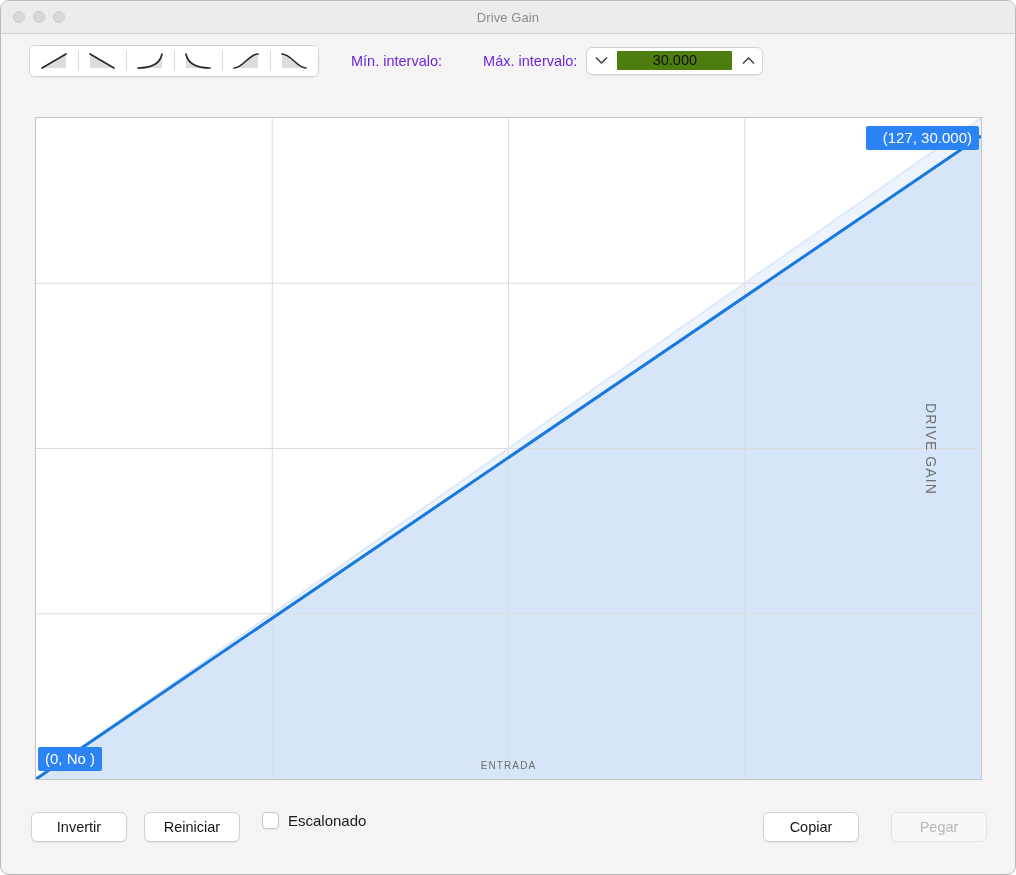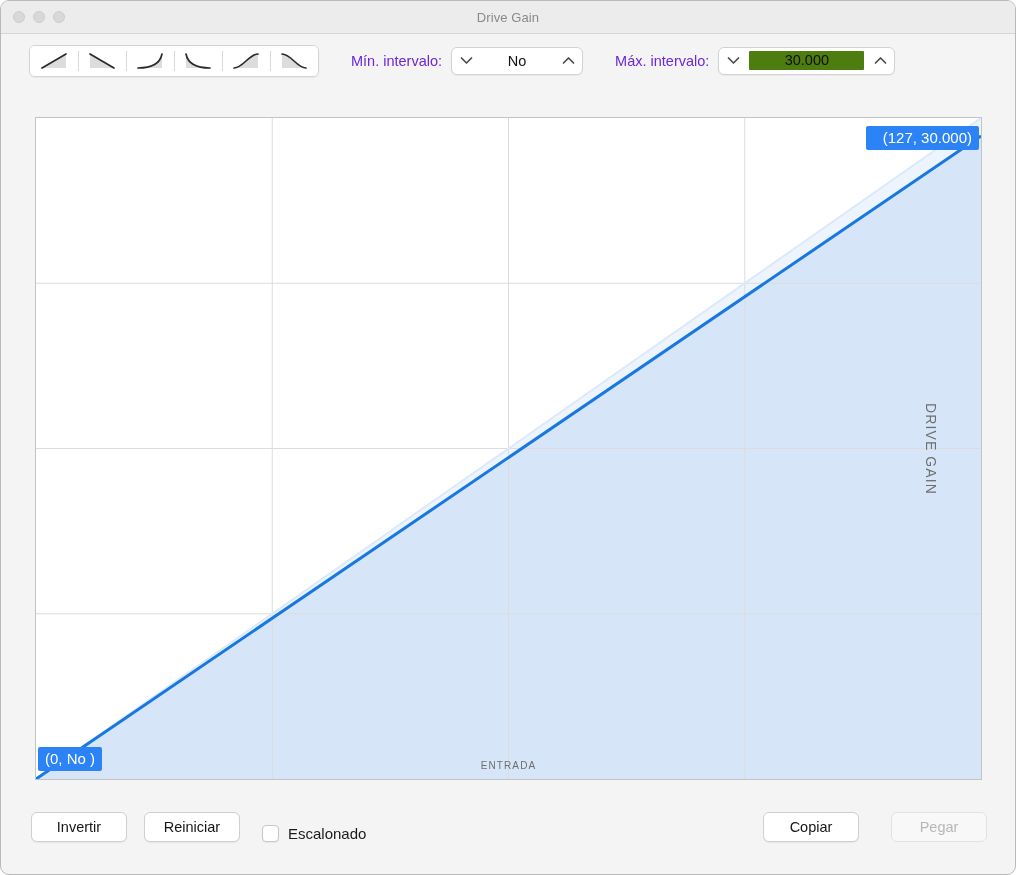--- a/index.html
+++ b/index.html
@@ -193,21 +193,21 @@
     position: absolute;
     left: 0;
     right: 0;
     bottom: 0;
     height: 94px;
     display: flex;
     align-items: center;
     padding: 0 28px 0 30px;
     box-sizing: border-box;
   }
-  .footer-left { display: flex; align-items: flex-end; gap: 17px; }
+  .footer-left { display: flex; align-items: flex-start; gap: 17px; }
   .footer-right { margin-left: auto; display: flex; align-items: center; gap: 32px; }
 
   .push-btn {
     height: 30px;
     min-width: 96px;
     padding: 0 16px;
     background: #ffffff;
     border: 1px solid #d0d0d0;
     border-radius: 6px;
     box-shadow: 0 1px 1px rgba(0,0,0,0.06);
@@ -292,33 +292,20 @@
         <span>
           <svg width="30" height="18" viewBox="0 0 30 18">
             <path d="M3 2 C12 2 18 16 27 16 L3 16 Z" fill="#dcdcdc"></path>
             <path d="M3 2 C12 2 18 16 27 16" stroke="#2a2a2a" stroke-width="1.7" fill="none" stroke-linecap="round"></path>
           </svg>
         </span>
       </div>
     </div>
 
     <span class="field-label">Mín. intervalo:</span>
-    <div class="stepper-field min">
-      <span class="chev">
-        <svg width="13" height="9" viewBox="0 0 13 9">
-            <path d="M1.5 2 L6.5 7 L11.5 2" stroke="#4c4c4c" stroke-width="1.7" fill="none" stroke-linecap="round" stroke-linejoin="round"></path>
-          </svg>
-      </span>
-      <span class="field-value">No</span>
-      <span class="chev">
-        <svg width="13" height="9" viewBox="0 0 13 9">
-            <path d="M1.5 7 L6.5 2 L11.5 7" stroke="#4c4c4c" stroke-width="1.7" fill="none" stroke-linecap="round" stroke-linejoin="round"></path>
-          </svg>
-      </span>
-    </div>
 
     <span class="field-label">Máx. intervalo:</span>
     <div class="stepper-field max">
       <span class="chev">
         <svg width="13" height="9" viewBox="0 0 13 9">
             <path d="M1.5 2 L6.5 7 L11.5 2" stroke="#4c4c4c" stroke-width="1.7" fill="none" stroke-linecap="round" stroke-linejoin="round"></path>
           </svg>
       </span>
       <span class="field-value selected">30.000</span>
       <span class="chev">

